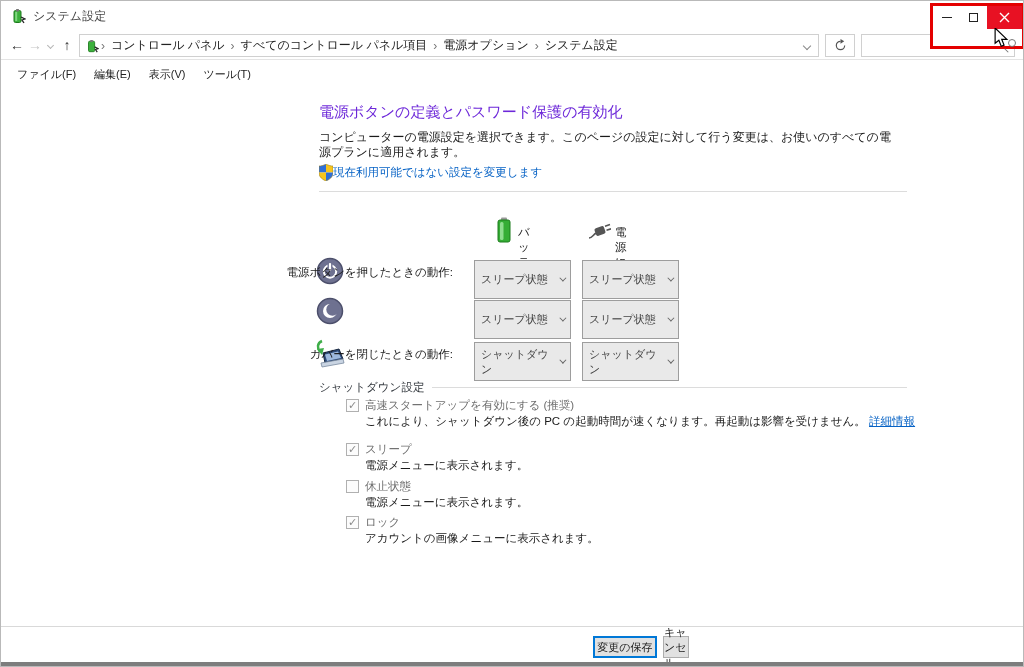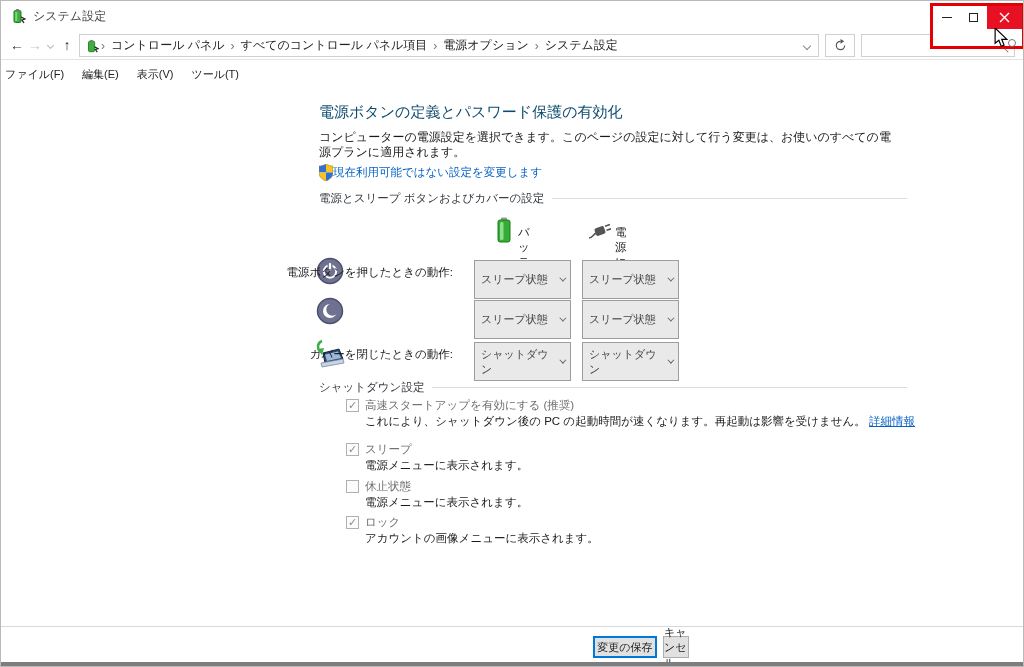--- a/index.html
+++ b/index.html
@@ -32,24 +32,24 @@
   .chev { display:inline-block; width:6px; height:6px; border-right:1px solid #8a8a8a; border-bottom:1px solid #8a8a8a; transform:rotate(45deg); }
   .addressbar { position:absolute; left:78px; top:3px; width:740px; height:23px; border:1px solid #d0d0d0;
     background:#fff; display:flex; align-items:center; padding:0 8px 0 5px; }
   .crumb { font-size:12px; color:#222; margin:0 4px; white-space:nowrap; }
   .crumb-sep { color:#777; margin:0 2px; font-size:12px; }
   .addr-spacer { flex:1; }
   .refresh-btn { position:absolute; left:824px; top:3px; width:30px; height:23px; border:1px solid #d0d0d0;
     display:flex; align-items:center; justify-content:center; background:#fff; }
   .searchbox { position:absolute; left:860px; top:3px; width:154px; height:23px; border:1px solid #d0d0d0; background:#fff; }
   
-  .menubar { position:absolute; top:60px; left:0; right:0; height:26px; display:flex; align-items:center; padding-left:4px; gap:18px; }
+  .menubar { position:absolute; top:60px; left:0; right:0; height:26px; display:flex; align-items:center; padding-left:16px; gap:18px; }
   .menu-item { font-size:11px; color:#222; }
   
-  .heading { position:absolute; left:318px; top:102px; font-size:15px; color:#0c4a6e; }
+  .heading { position:absolute; left:318px; top:102px; font-size:15px; color:#6d28d9; }
   .para { position:absolute; left:318px; top:129px; width:576px; font-size:12px; line-height:15px; color:#1a1a1a; }
   .uac-row { position:absolute; left:318px; top:163px; display:flex; align-items:center; }
   .uac-link { font-size:11.5px; color:#0662c5; }
   .section-hdr { position:absolute; left:318px; width:588px; display:flex; align-items:center; gap:8px; }
   .section-hdr span { font-size:11.5px; color:#33383e; white-space:nowrap; }
   .section-hdr .line { flex:1; height:1px; background:#dcdcdc; }
   .col-headers { position:absolute; top:216px; left:0; height:28px; }
   .col-label { position:absolute; font-size:11.5px; color:#1a1a1a; top:8px; }
   .setting-row { position:absolute; left:0; right:0; height:32px; }
   .row-icon { position:absolute; top:0; }
@@ -145,21 +145,20 @@
         <rect x="7" y="0" width="7" height="8.5" fill="#f7c51e"></rect>
         <rect x="0" y="8.5" width="7" height="8.5" fill="#f7c51e"></rect>
         <rect x="7" y="8.5" width="7" height="8.5" fill="#2f6fd8"></rect>
       </g>
       <path d="M7 0 C9.5 1.5 12 2 14 2 L14 9 C14 13 10.5 15.5 7 17 C3.5 15.5 0 13 0 9 L0 2 C2 2 4.5 1.5 7 0 Z" fill="none" stroke="#9b7f1e" stroke-width="0.6"></path>
     </svg>
     <span class="uac-link">現在利用可能ではない設定を変更します</span>
   </div>
 
   <div class="section-hdr" style="top:190px;">
-    <span>電源とスリープ ボタンおよびカバーの設定</span>
     <span class="line"></span>
   </div>
 
   <div class="col-headers">
     <svg style="position:absolute;left:496px;top:0;" width="14" height="26" viewBox="0 0 14 26">
       <rect x="4" y="0.5" width="6" height="3" rx="1" fill="#9a9a9a"></rect>
       <rect x="1" y="3" width="12" height="22" rx="2" fill="#35ad35" stroke="#1c7c1c" stroke-width="1"></rect>
       <rect x="3" y="5" width="3.5" height="18" rx="1.5" fill="#8fdd8f"></rect>
     </svg>
     <span class="col-label" style="left:517px;">バッテリ駆動</span>

